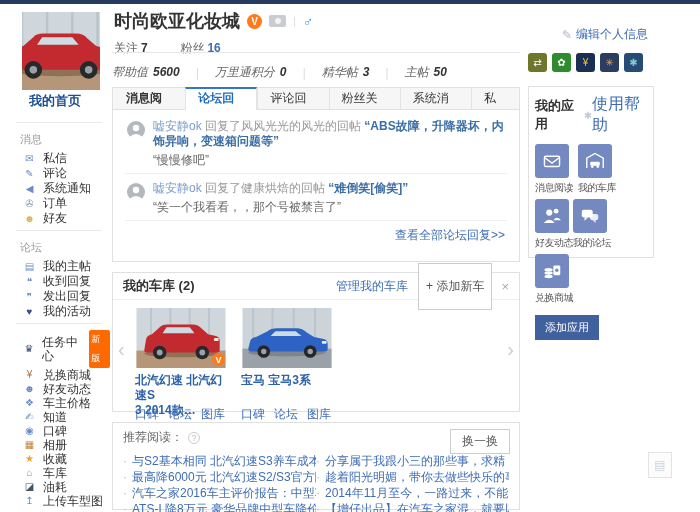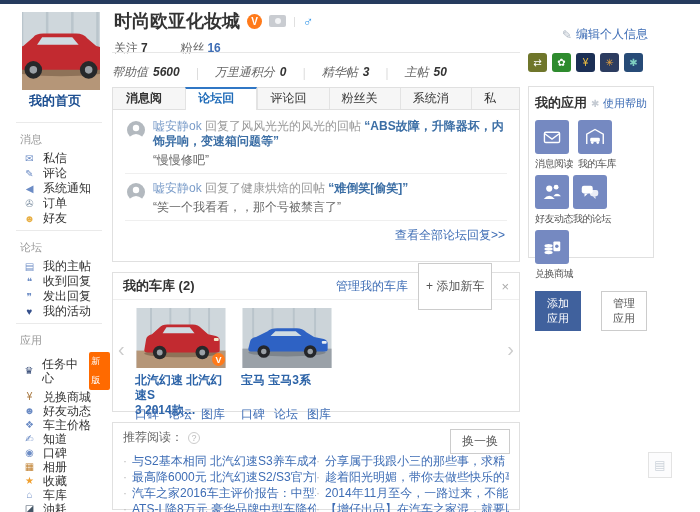--- a/index.html
+++ b/index.html
@@ -92,21 +92,21 @@
   .r-item { line-height:16px; white-space:nowrap; overflow:hidden; cursor:pointer; }
   .r-item .b { color:#bbb; margin-right:5px; }
   .r-item .t { color:#3e6db5; }
 
   
   .apps { position:absolute; top:86px; left:528px; width:126px; height:172px; background:#fff;
           border:1px solid #e0e0e0; padding:7px 6px 0; }
   .a-head { display:flex; align-items:center; margin-bottom:8px; }
   .a-title { font-size:13px; font-weight:bold; color:#333; }
   .a-gear { color:#c5cbd3; font-size:10px; margin-left:4px; flex:1; }
-  .a-help { color:#3e6db5; font-size:11px; cursor:pointer; }
+  .a-help { color:#3e6db5; font-size:16px; cursor:pointer; }
   .a-grid { display:flex; flex-wrap:wrap; }
   .a-cell { width:38px; margin-bottom:4px; cursor:pointer; }
   .a-tile { width:34px; height:34px; background:#7589c1; border-radius:3px; display:flex; align-items:center; justify-content:center; }
   .a-label { font-size:10px; color:#555; text-align:center; width:38px; letter-spacing:-0.5px; margin-top:3px; white-space:nowrap; }
   .a-btns { display:flex; gap:20px; margin-top:6px; }
   .a-add { background:#40619d; border:1px solid #40619d; color:#fff; font-size:11px; padding:4px 9px; cursor:pointer; }
   .a-manage { background:#fff; border:1px solid #ccc; color:#555; font-size:11px; padding:4px 9px; cursor:pointer; }
 
   .feedback { position:absolute; top:452px; left:648px; width:24px; height:26px; background:#fcfcfd;
               border:1px solid #e3e3e3; display:flex; align-items:center; justify-content:center;
@@ -214,21 +214,20 @@
         <span class="ic" style="color: rgb(108, 140, 197);">❞</span>
         <span>发出回复</span>
       </div>
     <div class="side-item">
         <span class="ic" style="color: rgb(53, 80, 140);">♥</span>
         <span>我的活动</span>
       </div>
     <div class="side-div"></div>
 
     <div class="apps-sec">
-      <div class="side-label">应用</div>
       <div class="side-item">
           <span class="ic" style="color: rgb(58, 79, 122);">♛</span>
           <span>任务中心</span>
           <span class="side-badge">新版</span>
         </div>
       <div class="side-item">
           <span class="ic" style="color: rgb(168, 120, 64);">¥</span>
           <span>兑换商城</span>
         </div>
       <div class="side-item">
@@ -449,18 +448,17 @@
               <ellipse cx="11" cy="24" rx="6" ry="2.5" fill="#fff"></ellipse>
               <rect x="18" y="8" width="10" height="14" rx="1.5" fill="#fff"></rect>
               <circle cx="23" cy="15" r="2.5" fill="#7589c1"></circle>
             </svg>
           </div>
         <div class="a-label">兑换商城</div>
       </div>
     </div>
     <div class="a-btns">
       <button class="a-add">添加应用</button>
-      <button class="a-manage">管理应用</button>
     </div>
   </div>
 
   <div class="feedback">▤</div>
 </div>
 
 </body></html>

